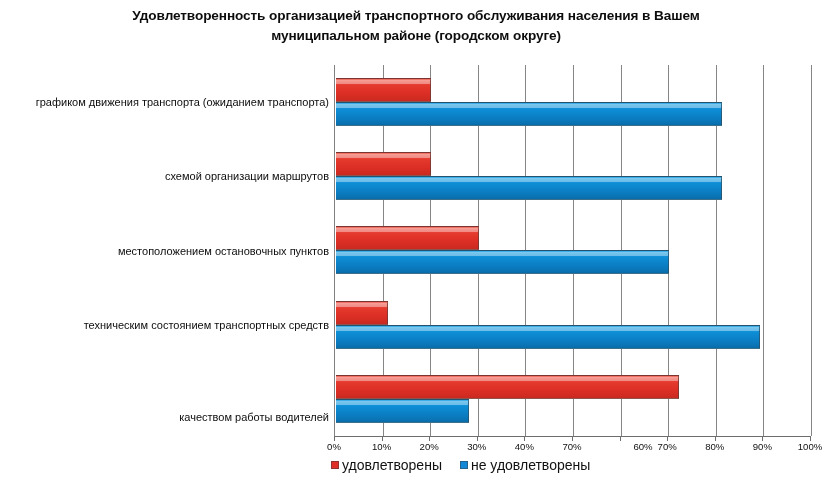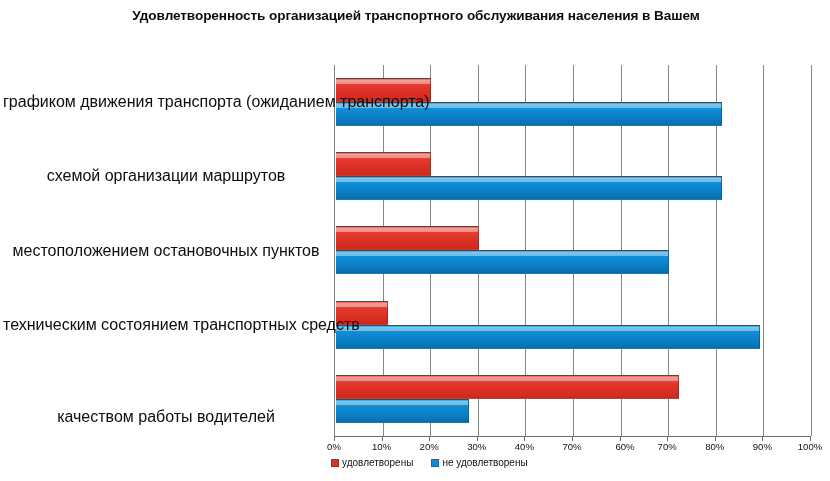--- a/index.html
+++ b/index.html
@@ -121,22 +121,22 @@
     width: 100%;
     height: 4px;
     background: rgba(255,255,255,0.38);
   }
 
   
   .cat-label {
     position: absolute;
     right: 501px;
     width: 326px;
-    text-align: center;
-    font-size: 16px;
+    text-align: right;
+    font-size: 11px;
     line-height: 14px;
     color: #0d0d0d;
     white-space: nowrap;
   }
 
   
   .xtick-label {
     position: absolute;
     top: 441px;
     width: 40px;
@@ -147,21 +147,21 @@
   }
 
   
   .legend {
     position: absolute;
     left: 331px;
     top: 457px;
     display: flex;
     align-items: center;
     gap: 18px;
-    font-size: 10px;
+    font-size: 14px;
     color: #111111;
   }
   .legend-item {
     display: flex;
     align-items: center;
     gap: 3px;
   }
   .legend-swatch {
     width: 8px;
     height: 8px;
@@ -172,20 +172,21 @@
   .legend-swatch.red  { background: #e03128; }
   .legend-swatch.blue { background: #1189d6; }
 </style>
 </head>
 <body>
 
 <div id="chart-root">
 
   <div class="chart-title">
     <span>Удовлетворенность организацией транспортного обслуживания населения в Вашем</span>
+    <span class="line2">муниципальном районе (городском округе)</span>
   </div>
 
   <div class="plot-area">
     <div class="grid-layer" id="grid-layer">
         <div class="gridline" style="left: 47.6px;"></div>
         <div class="gridline" style="left: 95.2px;"></div>
         <div class="gridline" style="left: 142.8px;"></div>
         <div class="gridline" style="left: 190.4px;"></div>
         <div class="gridline" style="left: 238px;"></div>
         <div class="gridline" style="left: 285.6px;"></div>
@@ -278,21 +279,21 @@
       <div class="cat-label" style="top: 317.7px;">техническим состоянием транспортных средств</div>
       <div class="cat-label" style="top: 410px;">качеством работы водителей</div>
     </div>
   <div id="xtick-labels-layer">
       <div class="xtick-label" style="left: 334px;">0%</div>
       <div class="xtick-label" style="left: 381.6px;">10%</div>
       <div class="xtick-label" style="left: 429.2px;">20%</div>
       <div class="xtick-label" style="left: 476.8px;">30%</div>
       <div class="xtick-label" style="left: 524.4px;">40%</div>
       <div class="xtick-label" style="left: 572px;">70%</div>
-      <div class="xtick-label" style="left: 625px;">60%</div>
+      <div class="xtick-label" style="left: 643px;">60%</div>
       <div class="xtick-label" style="left: 667.2px;">70%</div>
       <div class="xtick-label" style="left: 714.8px;">80%</div>
       <div class="xtick-label" style="left: 762.4px;">90%</div>
       <div class="xtick-label" style="left: 810px;">100%</div>
     </div>
 
   <div class="legend" id="legend">
       <div class="legend-item">
         <span class="legend-swatch red"></span>
         <span>удовлетворены</span>

